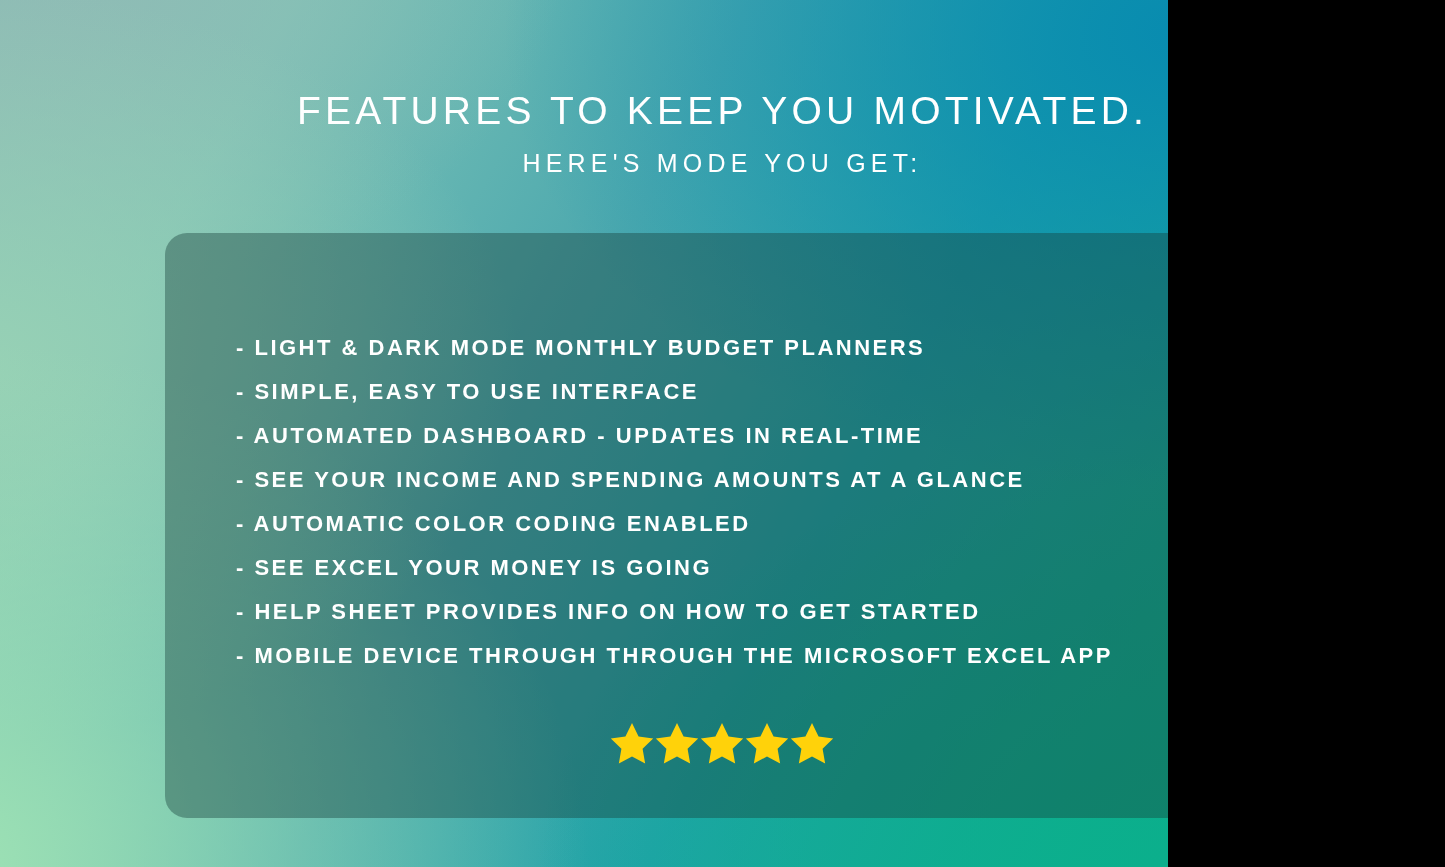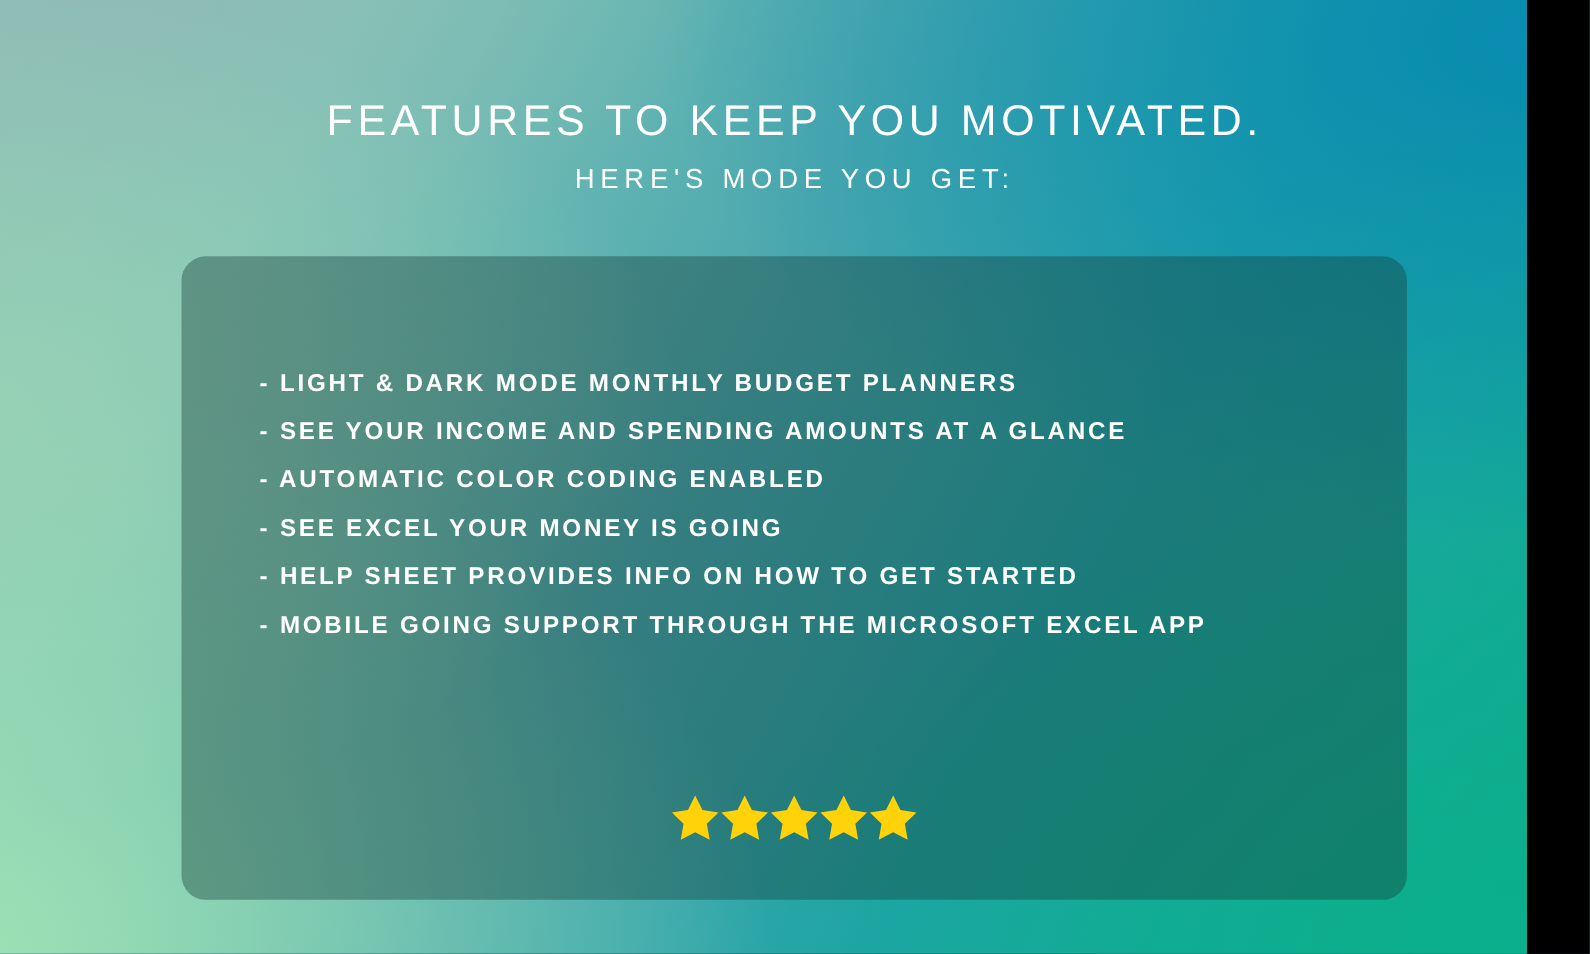--- a/index.html
+++ b/index.html
@@ -3,21 +3,21 @@
 <meta charset="utf-8">
 <style>
   html, body {
     margin: 0;
     padding: 0;
     background: #000;
   }
 
   #page {
     position: relative;
-    width: 1388px;
+    width: 1168px;
     height: 867px;
     overflow: hidden;
     font-family: "Liberation Sans", sans-serif;
     
     background-color: #3FA3AE;
     background-image:
       radial-gradient(ellipse 95% 85% at 102% 4%,   rgba(8,139,176,1) 0%,  rgba(8,139,176,0) 62%),
       radial-gradient(ellipse 90% 80% at 100% 100%, rgba(11,175,140,1) 0%, rgba(11,175,140,0) 60%),
       radial-gradient(ellipse 85% 95% at -4% 100%,  rgba(158,226,180,1) 0%, rgba(158,226,180,0) 64%),
       radial-gradient(ellipse 75% 70% at -2% 42%,   rgba(151,209,181,1) 0%, rgba(151,209,181,0) 62%),
@@ -109,25 +109,27 @@
 
   <div class="heading-block">
     <h1 class="headline">FEATURES TO KEEP YOU MOTIVATED.</h1>
     <h2 class="subheadline">HERE'S MODE YOU GET:</h2>
   </div>
 
   <div class="feature-card">
 
     <ul class="feature-list">
       <li class="feature-item">- LIGHT &amp; DARK MODE MONTHLY BUDGET PLANNERS</li>
+      <li class="feature-item">- SIMPLE, EASY TO USE INTERFACE</li>
+      <li class="feature-item">- AUTOMATED DASHBOARD - UPDATES IN REAL-TIME</li>
       <li class="feature-item">- SEE YOUR INCOME AND SPENDING AMOUNTS AT A GLANCE</li>
       <li class="feature-item">- AUTOMATIC COLOR CODING ENABLED</li>
       <li class="feature-item">- SEE EXCEL YOUR MONEY IS GOING</li>
       <li class="feature-item">- HELP SHEET PROVIDES INFO ON HOW TO GET STARTED</li>
-      <li class="feature-item">- MOBILE GOING SUPPORT THROUGH THE MICROSOFT EXCEL APP</li>
+      <li class="feature-item">- MOBILE DEVICE THROUGH THROUGH THE MICROSOFT EXCEL APP</li>
     </ul>
 
     <div class="star-rating">
       <svg class="star-icon" viewBox="0 0 24 23" aria-hidden="true">
         <polygon fill="#FFD20A" points="12,0.6 15.6,7.9 23.6,9.1 17.8,14.7 19.2,22.7 12,18.9 4.8,22.7 6.2,14.7 0.4,9.1 8.4,7.9"></polygon>
       </svg>
       <svg class="star-icon" viewBox="0 0 24 23" aria-hidden="true">
         <polygon fill="#FFD20A" points="12,0.6 15.6,7.9 23.6,9.1 17.8,14.7 19.2,22.7 12,18.9 4.8,22.7 6.2,14.7 0.4,9.1 8.4,7.9"></polygon>
       </svg>
       <svg class="star-icon" viewBox="0 0 24 23" aria-hidden="true">

